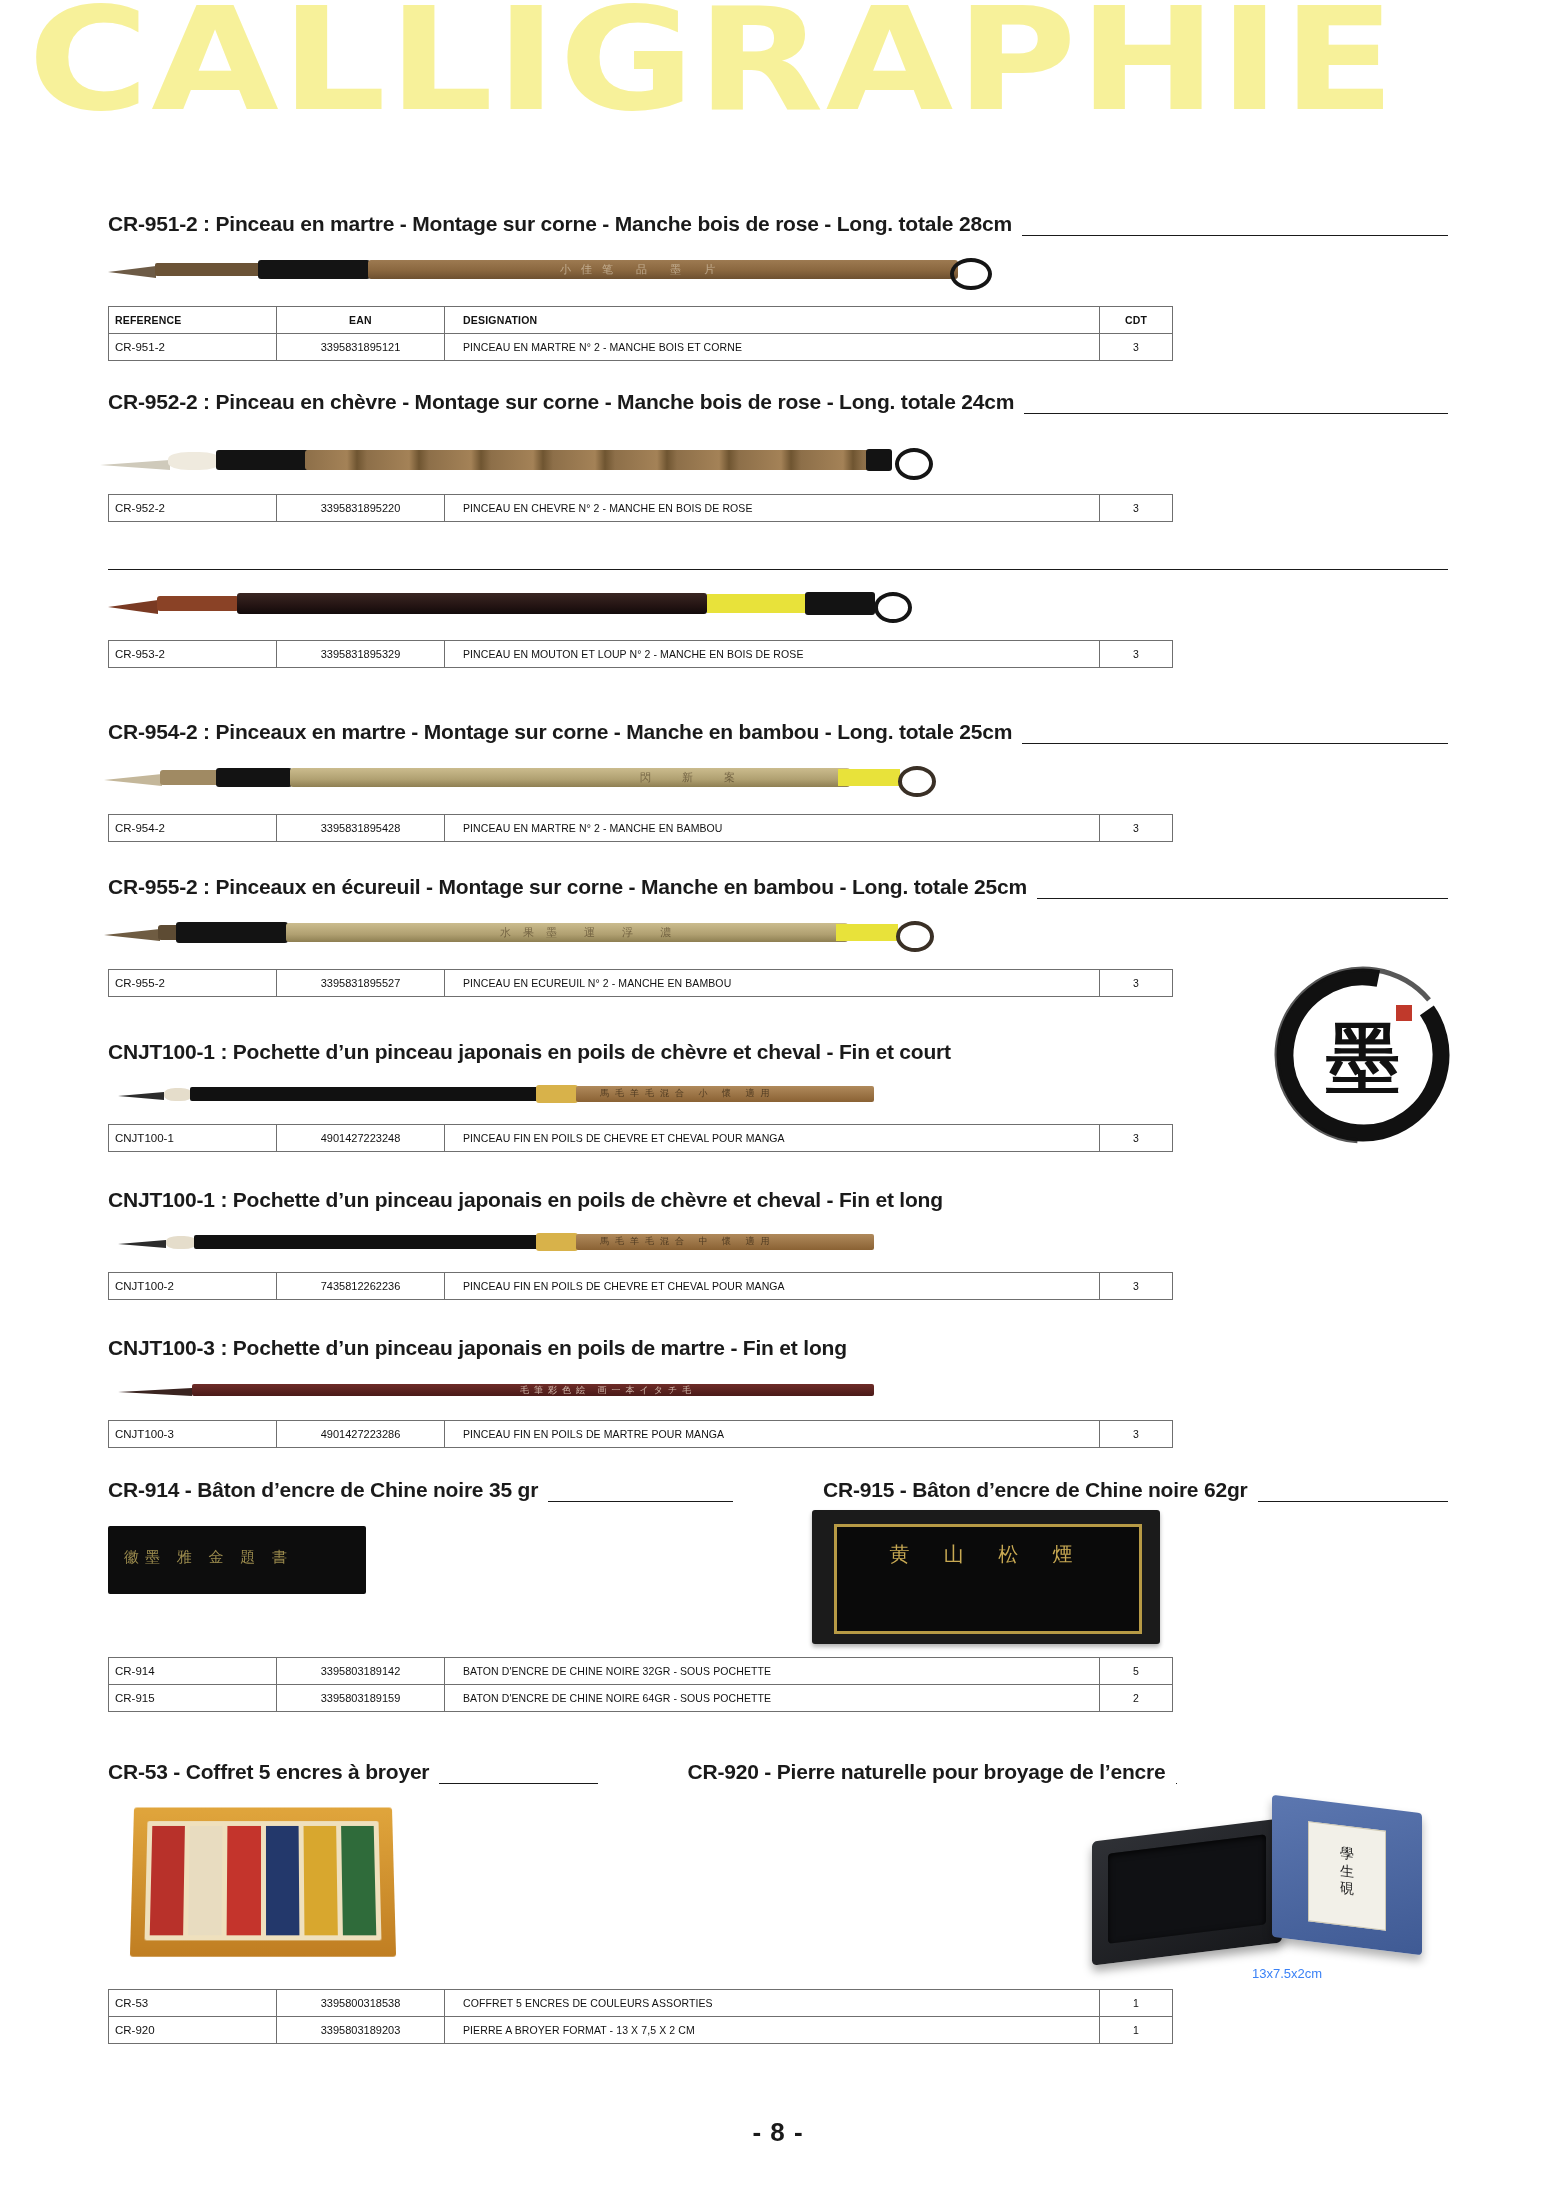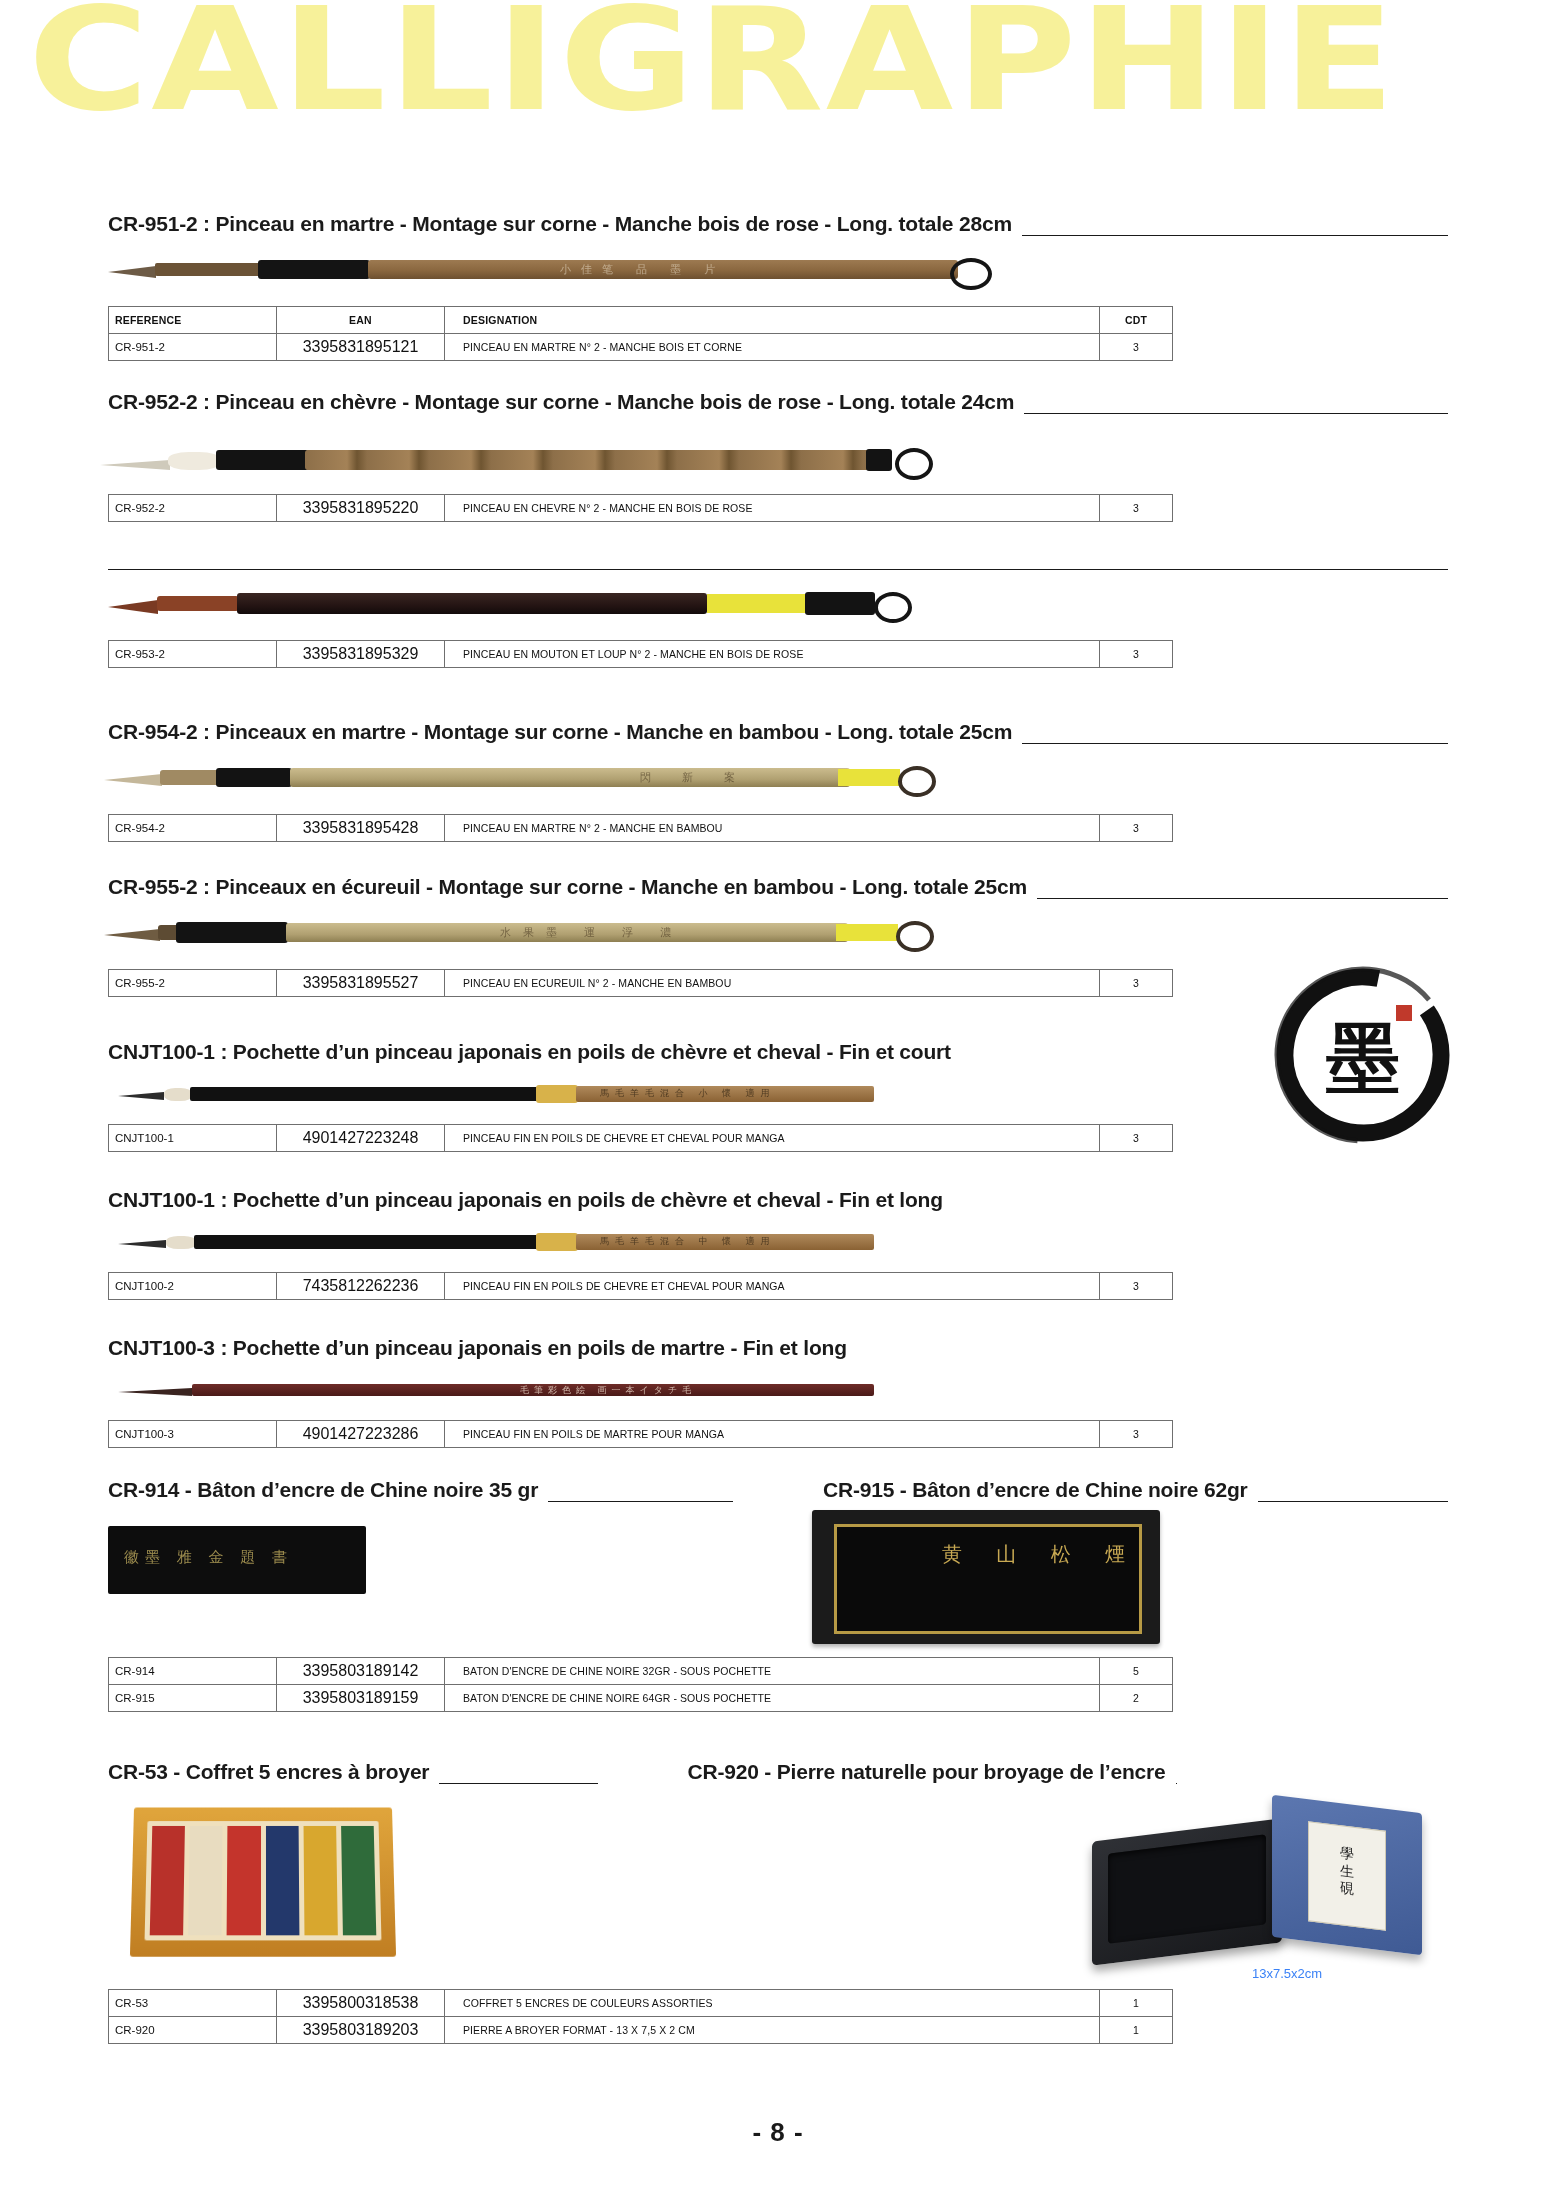--- a/index.html
+++ b/index.html
@@ -95,21 +95,21 @@
     font-weight: bold;
     font-size: 10.5px;
     letter-spacing: 0.2px;
   }
   .col-ref { width: 155px; text-align: left; }
   .col-ean { width: 155px; text-align: center; }
   .col-des { width: 630px; text-align: left; padding-left: 18px !important; }
   .col-cdt { width: 60px; text-align: center; }
   table.prod td.col-des { font-size: 10.5px; letter-spacing: 0.1px; }
   table.prod td.col-ref { font-size: 11.5px; }
-  table.prod td.col-ean { font-size: 16px; text-align: center; }
+  table.prod td.col-ean { font-size: 11px; text-align: center; }
   table.prod td.col-cdt { font-size: 10.5px; }
 
   
   .two-col {
     position: relative;
     padding: 0 108px;
     display: flex;
     gap: 32px;
   }
   .two-col .col {
@@ -387,21 +387,21 @@
     </div>
 
     <div style="position:relative;height:155px;">
 
       <div style="position:absolute;left:108px;top:24px;width:258px;height:68px;background:#0d0d0d;border-radius:2px;">
         <div style="position:absolute;left:16px;top:22px;width:226px;height:24px;font-size:15px;color:#9a8a4d;letter-spacing:6px;font-family:'DejaVu Sans',sans-serif;">徽墨 雅 金 題 書</div>
       </div>
 
       <div style="position:absolute;left:812px;top:8px;width:348px;height:134px;background:#1b1b1b;border-radius:3px;box-shadow:0 3px 4px rgba(0,0,0,.3);">
         <div style="position:absolute;left:22px;top:14px;width:302px;height:104px;background:#0a0a0a;border:3px solid #b79a45;">
-          <div style="position:absolute;left:0;top:14px;width:302px;height:78px;font-size:20px;color:#c8a953;letter-spacing:14px;text-align:right;font-family:'DejaVu Sans',sans-serif;">黄 山 松 煙</div>
+          <div style="position:absolute;left:0;top:14px;width:302px;height:78px;font-size:20px;color:#c8a953;letter-spacing:14px;text-align:center;font-family:'DejaVu Sans',sans-serif;">黄 山 松 煙</div>
         </div>
       </div>
     </div>
 
     <table class="prod">
       <tbody>
         <tr>
           <td class="col-ref">CR-914</td>
           <td class="col-ean">3395803189142</td>
           <td class="col-des">BATON D'ENCRE DE CHINE NOIRE 32GR - SOUS POCHETTE</td>

